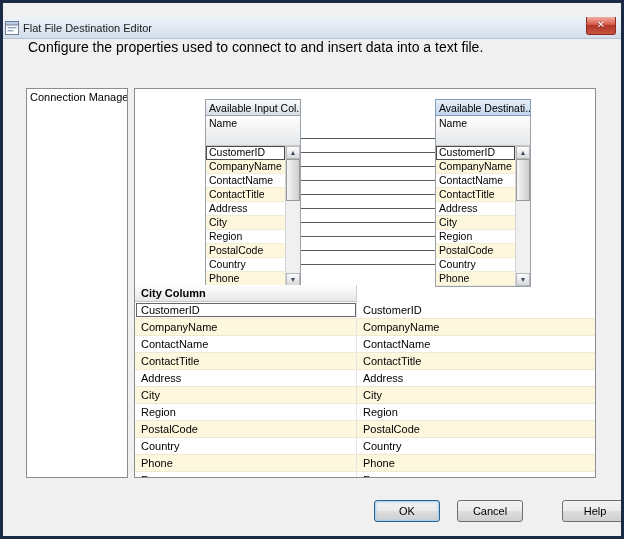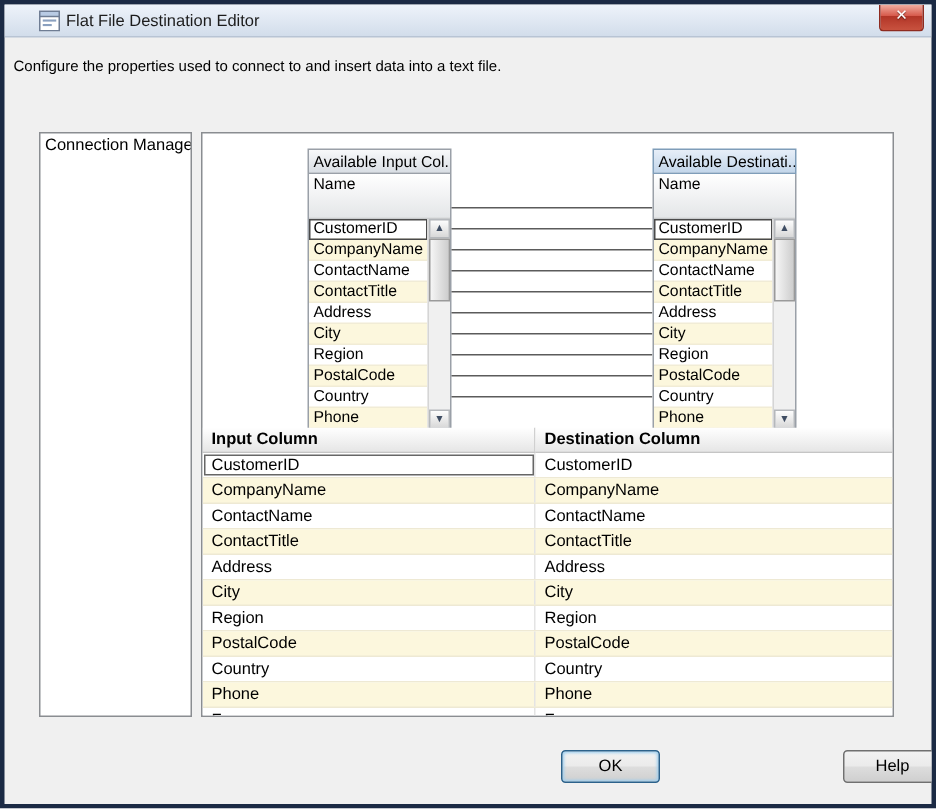--- a/index.html
+++ b/index.html
@@ -6,37 +6,37 @@
   html,body { width:624px; height:539px; }
   body { font-family:"Liberation Sans", sans-serif; font-size:11px; color:#000; }
 
   .window {
     position:relative; width:624px; height:539px;
     background:#f0f0f0; border:3px solid #1b2a44; overflow:hidden;
   }
 
   
   .titlebar {
-    position:absolute; top:0; left:0; width:618px; height:22px;
+    position:absolute; top:14px; left:0; width:618px; height:22px;
     background:linear-gradient(#eef3fa, #d2ddeb);
     border-bottom:1px solid #b8c4d4;
-    display:flex; align-items:center; padding-left:23px;
+    display:flex; align-items:center; padding-left:2px;
   }
   .win-icon { width:14px; height:14px; margin-right:4px; flex:0 0 auto; }
   .title-text { font-size:11px; color:#1c1c1c; }
   .close-btn {
     position:absolute; top:0; right:5px; width:30px; height:18px;
     background:linear-gradient(#f2b0a3, #d6584a 45%, #b23527 46%, #c8523f);
     border:1px solid #8e2b20; border-top:none; border-radius:0 0 3px 3px;
     color:#fff; text-align:center; line-height:16px; font-size:10px;
     text-shadow:0 1px 1px rgba(0,0,0,.5); cursor:default;
   }
 
   
-  .description { position:absolute; left:6px; top:36px; font-size:10px; }
+  .description { position:absolute; left:25px; top:36px; font-size:14px; }
 
   
   .nav-box {
     position:absolute; left:23px; top:85px; width:102px; height:390px;
     background:#fff; border:1px solid #8a8d91; padding-top:1px;
   }
   .nav-item { height:15px; line-height:15px; padding-left:3px; white-space:nowrap; overflow:hidden; }
   .nav-item.selected { background:#3399ff; color:#fff; }
 
   
@@ -200,22 +200,21 @@
               <div class="scroll-arrow down">▼</div>
             </div>
           </div>
         </div>
       </div>
 
     </div>
 
     <div class="grid">
       <div class="grid-header">
-        <div class="gh1">Input Column</div>
-        <div class="gh2">Destination Column</div>
+        <div class="gh1">City Column</div>
       </div>
       <div>
           <div class="grid-row">
             <div class="grid-cell c1 cell-focused">CustomerID</div>
             <div class="grid-cell c2">CustomerID</div>
           </div>
           <div class="grid-row alt">
             <div class="grid-cell c1">CompanyName</div>
             <div class="grid-cell c2">CompanyName</div>
           </div>
@@ -254,15 +253,16 @@
           <div class="grid-row">
             <div class="grid-cell c1">Fax</div>
             <div class="grid-cell c2">Fax</div>
           </div>
         </div>
     </div>
 
   </div>
 
   <div class="btn btn-ok focused">OK</div>
+  <div class="btn btn-cancel">Cancel</div>
   <div class="btn btn-help">Help</div>
 
 </div>
 
 </body></html>

